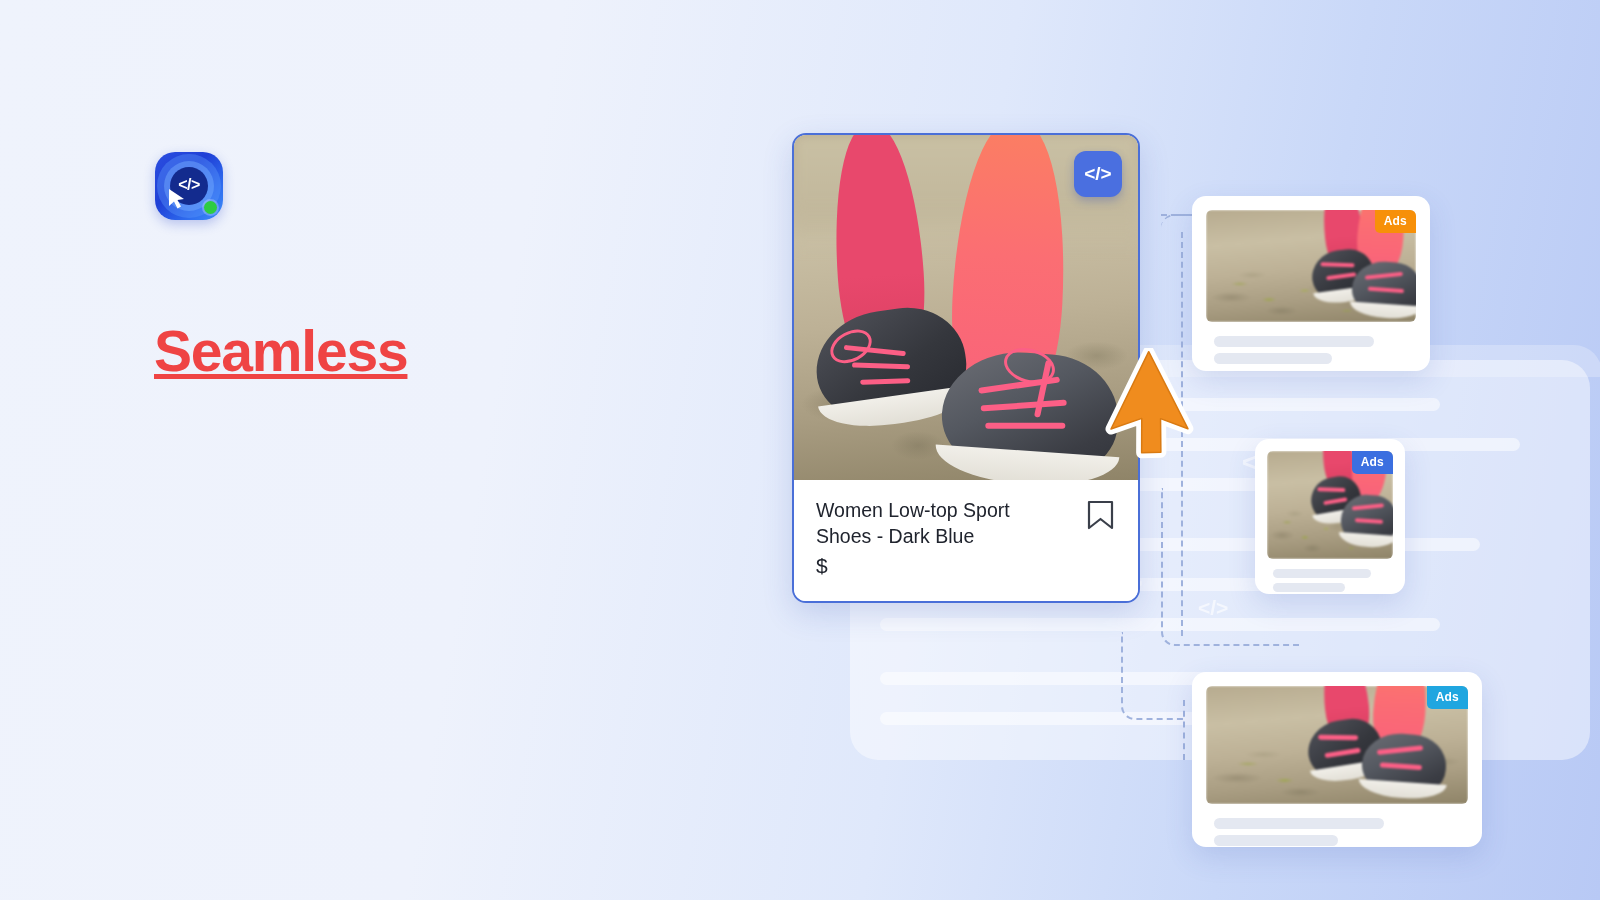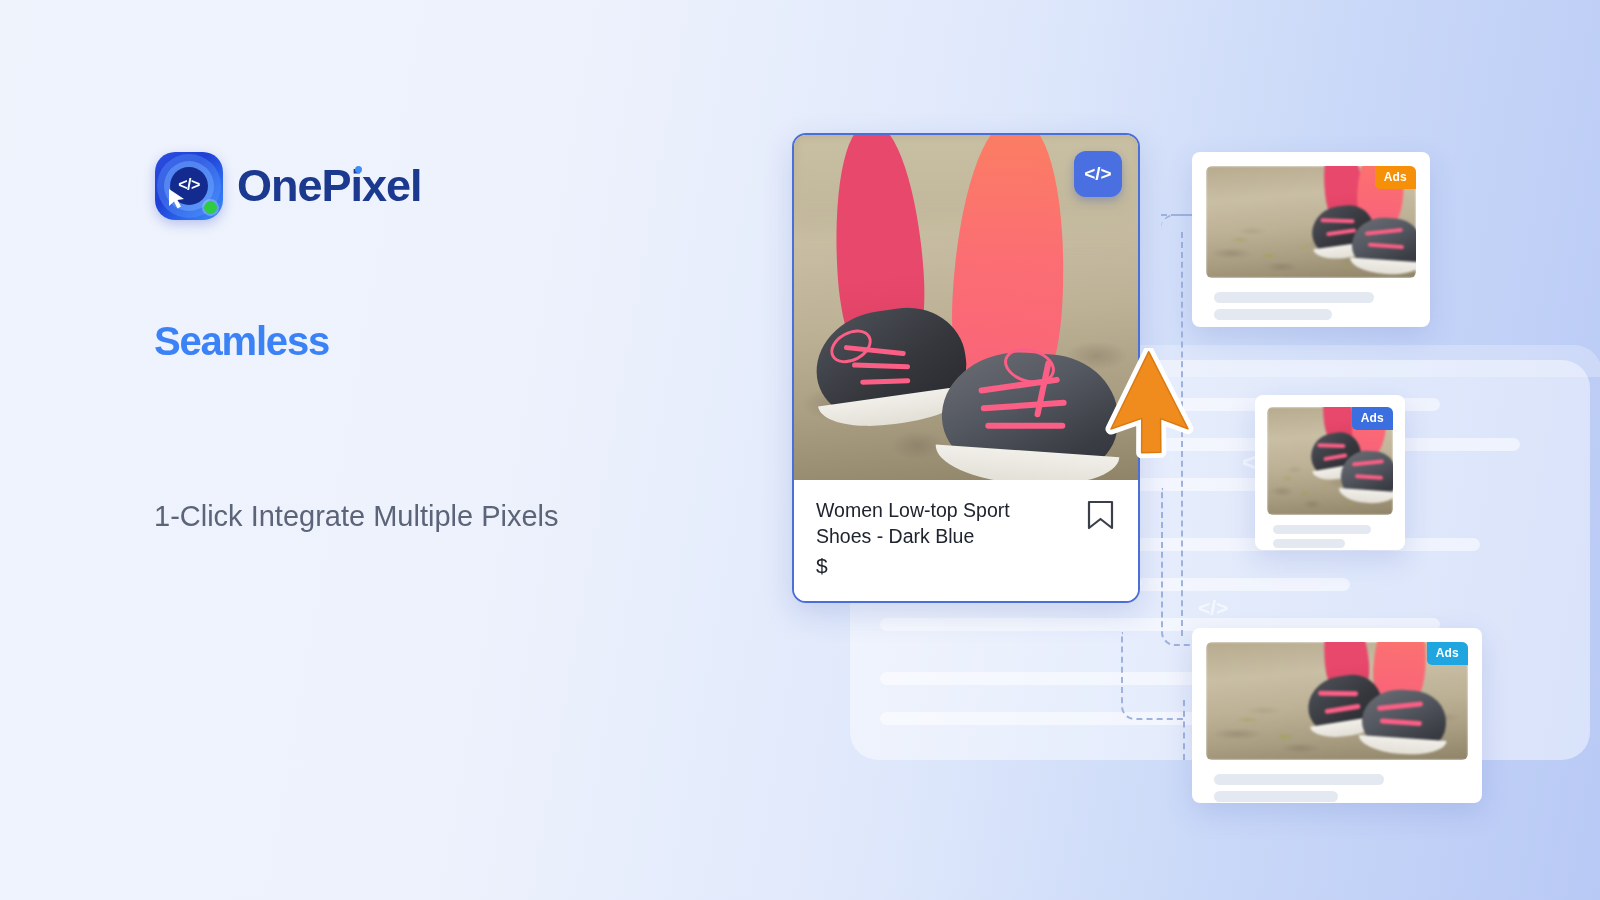--- a/index.html
+++ b/index.html
@@ -28,21 +28,21 @@
   }
   .cursor-mini{ position:absolute; left:13px; top:36px; width:20px; height:22px; }
   .green-dot{ position:absolute; right:6px; bottom:6px; width:13px; height:13px;
     border-radius:50%; background:#2ecc41; box-shadow:0 0 0 2px rgba(255,255,255,.25); }
   .wordmark{ font-size:45px; font-weight:700; color:#1b3a8f; letter-spacing:-1px; position:relative; }
   .wordmark .dot-i{ position:absolute; width:7px;height:7px;border-radius:50%;
     background:#3f8ef7; left:118px; top:6px; }
 
   .headline{
     position:absolute; left:154px; top:318px; width:640px;
-    font-size:40px; line-height:1.17; font-weight:700; color:#3b82f6; letter-spacing:-1.2px;
+    font-size:57px; line-height:1.17; font-weight:700; color:#ef4444; letter-spacing:-1.2px;text-decoration:underline;
   }
   .subhead{
     position:absolute; left:154px; top:492px; width:600px;
     font-size:29px; line-height:1.72; color:#5b6478; font-weight:400;
   }
 
   
   .stage{ position:absolute; left:780px; top:0; width:820px; height:900px; }
 
   
@@ -84,21 +84,21 @@
     position:absolute; left:42px; top:420px; width:290px; height:147px;
     background:#eef3fd; border:2px solid #4a6fd8; border-radius:18px;
     box-shadow:0 12px 26px rgba(50,80,170,.16); padding:18px 22px;
   }
   .conv-title{ font-size:19.5px; font-weight:700; color:#1b1f28; }
   .toggle{ position:absolute; right:22px; top:17px; width:52px; height:29px; border-radius:15px; background:#79cf28; }
   .toggle .knob{ position:absolute; right:3px; top:3px; width:23px; height:23px; border-radius:50%; background:#fff; }
   .conv-bar{ position:absolute; left:22px; height:17px; border-radius:9px; background:#dde3ef; }
 
   
-  .ad-card{ position:absolute; background:#fff; border-radius:8px; box-shadow:0 10px 28px rgba(60,90,180,.16); }
+  .ad-card{ position:absolute; background:#fff; border-radius:14px; box-shadow:0 10px 28px rgba(60,90,180,.16);margin-top:44px; }
   .ad-photo{ position:absolute; overflow:hidden; border-radius:6px; }
   .ads-badge{
     position:absolute; color:#fff; font-size:12px; font-weight:700;
     padding:4px 9px 5px; border-radius:0 0 0 5px; letter-spacing:.2px;
   }
   .ad-bar{ position:absolute; border-radius:6px; background:#e4e8f1; }
 
   
   .shoe{ position:absolute; inset:0; }
   .ground{
@@ -146,31 +146,27 @@
   <div class="logo-mark">
     <div class="ring r1"></div>
     <div class="ring r2"></div>
     <div class="ring r3"></div>
     <div class="code-glyph">&lt;/&gt;</div>
     <svg class="cursor-mini" viewBox="0 0 20 22">
       <path d="M1 1 L1 18 L6 13.5 L9.5 20.5 L13 18.5 L9.5 12 L16 11 Z" fill="#ffffff"></path>
     </svg>
     <div class="green-dot"></div>
   </div>
-  <div class="wordmark">
-    <span>OnePixel</span>
-  <span class="dot-i"></span></div>
 </div>
 
 <div class="headline">
   <div>Seamless</div>
 </div>
 
 <div class="subhead">
-  <div>1-Click Integrate Multiple Pixels</div>
 </div>
 
 <div class="stage">
 
   <div class="back-panel2"></div>
   <div class="back-panel"></div>
   <div class="skel-line" style="left:100px; top:398px; width:560px;"></div>
   <div class="skel-line" style="left:100px; top:438px; width:640px;"></div>
   <div class="skel-line" style="left:100px; top:478px; width:520px;"></div>
   <div class="skel-line" style="left:100px; top:538px; width:600px;"></div>

